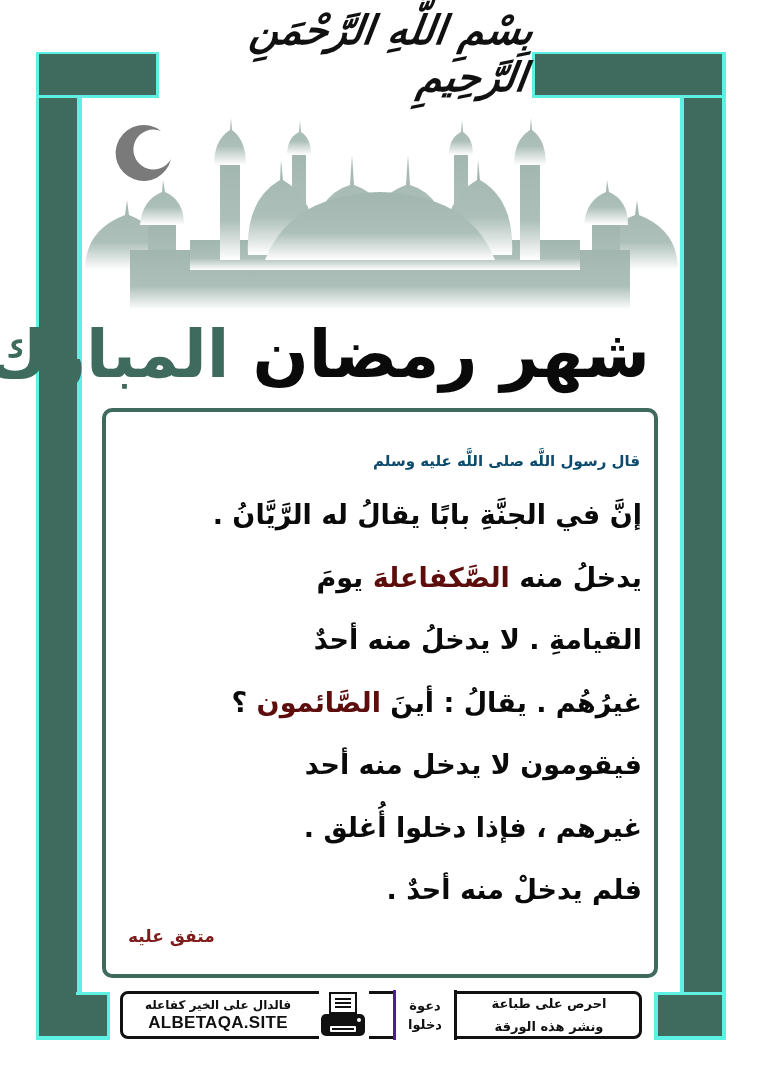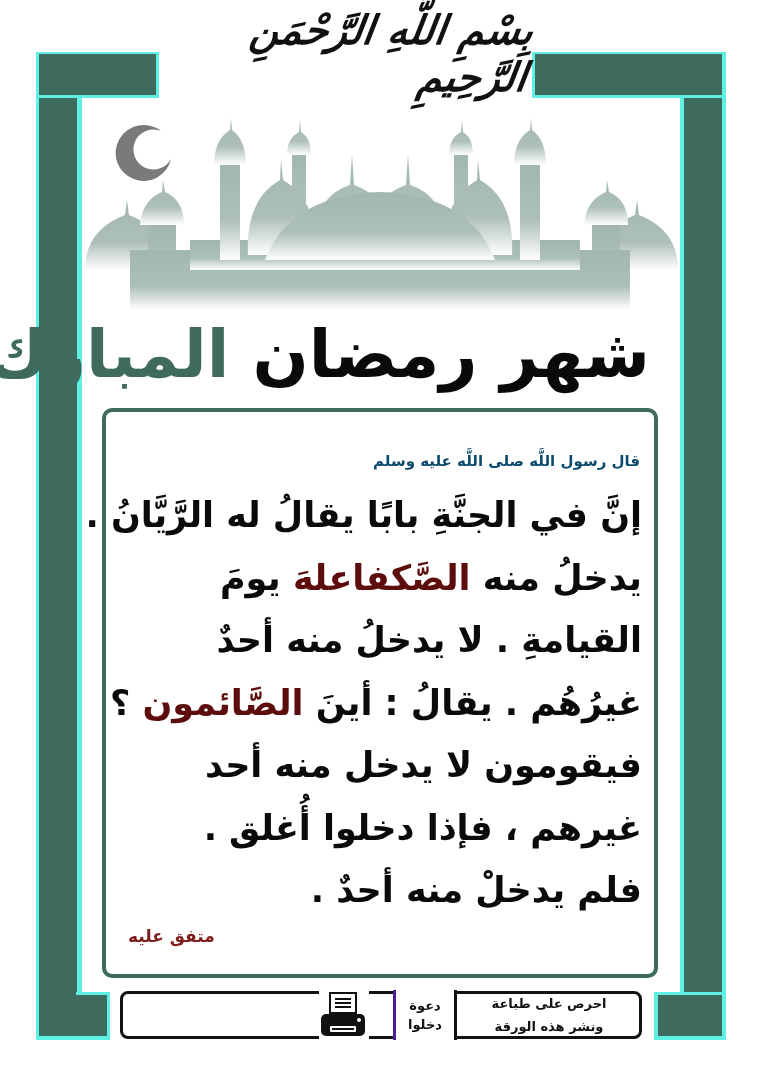--- a/index.html
+++ b/index.html
@@ -50,21 +50,21 @@
     box-sizing: content-box;
   }
   .intro {
     position: absolute; right: 14px; top: 40px;
     direction: rtl; font-size: 15px; font-weight: bold; color: #0c4a6e;
   }
   .hadith {
     position: absolute; right: 12px; left: 12px; top: 72px;
     direction: rtl; text-align: justify; text-align-last: right;
     font-family: "DejaVu Sans", sans-serif;
-    font-size: 35px; font-weight: bold; line-height: 62.5px;
+    font-size: 27px; font-weight: bold; line-height: 62.5px;
     color: #0a0a0a;
   }
   .hadith .line { display: block; white-space: nowrap; text-align: right; }
   .hl { color: #5e0d0d; }
   .source {
     position: absolute; left: 22px; bottom: 28px;
     direction: rtl; font-size: 17px; font-weight: bold; color: #7f1d1d;
   }
 
   
@@ -169,20 +169,24 @@
     <span class="line"><span>القيامةِ . لا يدخلُ منه أحدٌ</span></span>
     <span class="line"><span>غيرُهُم . يقالُ : أينَ </span><span class="hl">الصَّائمون</span><span> ؟</span></span>
     <span class="line"><span>فيقومون لا يدخل منه أحد</span></span>
     <span class="line"><span>غيرهم ، فإذا دخلوا أُغلق .</span></span>
     <span class="line"><span>فلم يدخلْ منه أحدٌ .</span></span>
   </div>
   <div class="source">متفق عليه</div>
 </div>
 
 <div class="abs footer">
+  <div class="footer-left">
+    <span class="ar">فالدال على الخير كفاعله</span>
+    <span class="site">ALBETAQA.SITE</span>
+  </div>
   <svg class="printer" viewBox="0 0 50 50">
     <rect x="11" y="3" width="26" height="20" fill="#fff" stroke="#111" stroke-width="2"></rect>
     <line x1="16" y1="9" x2="32" y2="9" stroke="#111" stroke-width="2"></line>
     <line x1="16" y1="13" x2="32" y2="13" stroke="#111" stroke-width="2"></line>
     <line x1="16" y1="17" x2="32" y2="17" stroke="#111" stroke-width="2"></line>
     <rect x="2" y="24" width="44" height="22" rx="5" fill="#111"></rect>
     <rect x="11" y="36" width="26" height="6" rx="1" fill="#fff"></rect>
     <rect x="13" y="38" width="22" height="2" fill="#111"></rect>
     <circle cx="40" cy="30" r="2" fill="#fff"></circle>
   </svg>

